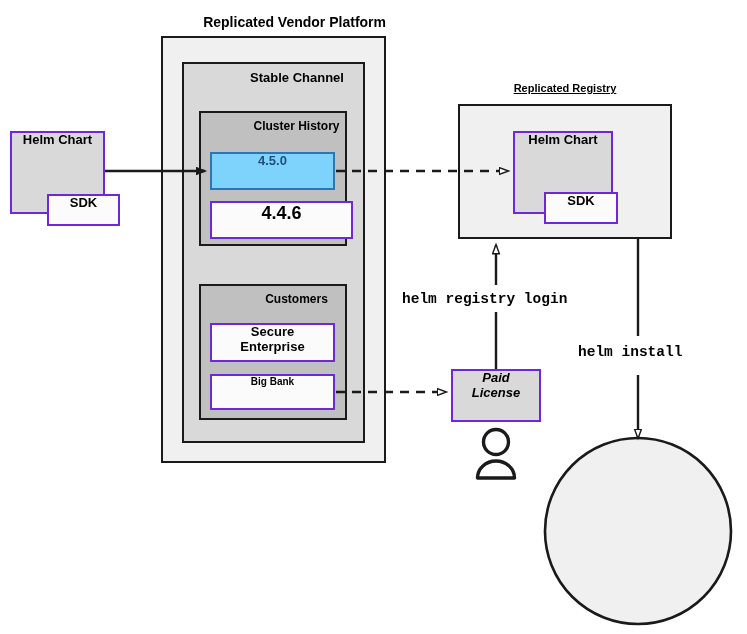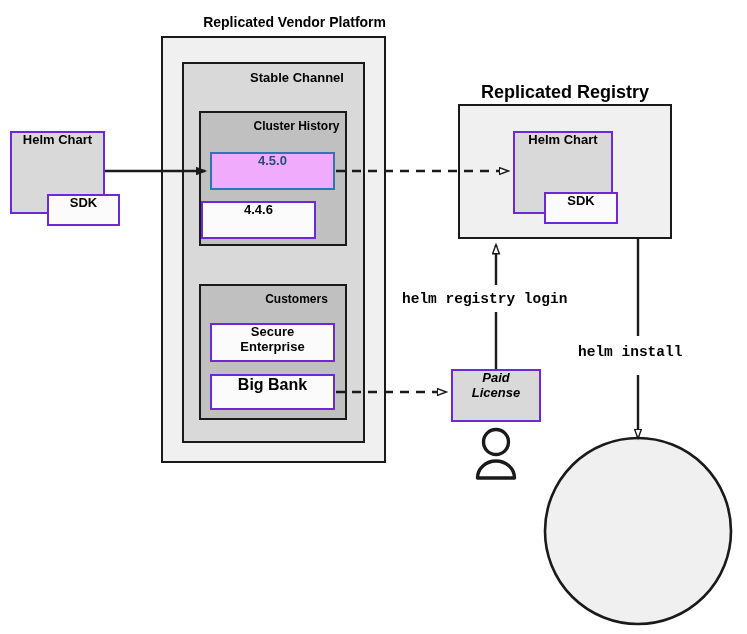--- a/index.html
+++ b/index.html
@@ -17,21 +17,21 @@
     display:flex;align-items:flex-start;justify-content:center;
     text-align:center;font-weight:bold;line-height:1.15;
   }
   .plain-text{position:absolute;font-weight:bold;white-space:pre;}
 
   
   .fill-white {background:#fbfbfb;}
   .fill-lgray {background:#f0f0f0;}
   .fill-mgray {background:#d9d9d9;}
   .fill-dgray {background:#c0c0c0;}
-  .fill-blue  {background:#f0abfc;border-color:#2e75b6;color:#1f4e79;}
+  .fill-blue  {background:#7dd3fc;border-color:#2e75b6;color:#1f4e79;}
 
   
   .container{
     position:absolute;box-sizing:border-box;border:2px solid #1a1a1a;
   }
   .container > .title{
     position:absolute;left:0;right:0;top:6px;
     text-align:center;font-weight:bold;padding-left:47px;
   }
 
@@ -39,21 +39,21 @@
 
   svg.overlay{position:absolute;left:0;top:0;width:747px;height:634px;overflow:visible;}
 </style>
 </head>
 <body>
 
 <div class="stage">
 
   <div class="plain-text" style="left:161px;top:14px;width:225px;text-align:right;font-size:14px;">Replicated Vendor Platform</div>
 
-  <div class="plain-text" style="left:458px;top:82px;width:214px;text-align:center;font-size:18px;">Replicated Registry</div>
+  <div class="plain-text" style="left:458px;top:82px;width:214px;text-align:center;font-size:11px;text-decoration:underline;">Replicated Registry</div>
 
   <div class="box fill-mgray" style="left:10px;top:131px;width:95px;height:83px;font-size:13px;">
     <span>Helm Chart</span>
   </div>
   <div class="box fill-white" style="left:47px;top:194px;width:73px;height:32px;font-size:13px;">
     <span>SDK</span>
   </div>
 
   <div class="container fill-lgray" style="left:161px;top:36px;width:225px;height:427px;"></div>
 
@@ -62,34 +62,34 @@
   </div>
 
   <div class="container fill-dgray" style="left:199px;top:111px;width:148px;height:135px;">
     <div class="title" style="font-size:12px;">Cluster History</div>
   </div>
 
   <div class="box fill-blue" style="left:210px;top:152px;width:125px;height:38px;font-size:13px;">
     <span>4.5.0</span>
   </div>
 
-  <div class="box fill-white" style="left:201px;top:201px;width:115px;height:38px;font-size:13px;">
+  <div class="box fill-white" style="left:210px;top:201px;width:143px;height:38px;font-size:18px;">
     <span>4.4.6</span>
   </div>
 
   <div class="container fill-dgray" style="left:199px;top:284px;width:148px;height:136px;">
     <div class="title" style="font-size:12px;">Customers</div>
   </div>
 
   <div class="box fill-white" style="left:210px;top:323px;width:125px;height:39px;font-size:13px;white-space:pre-line;">
     <span>Secure
 Enterprise</span>
   </div>
 
-  <div class="box fill-white" style="left:210px;top:374px;width:125px;height:36px;font-size:16px;">
+  <div class="box fill-white" style="left:210px;top:374px;width:125px;height:36px;font-size:10px;">
     <span>Big Bank</span>
   </div>
 
   <div class="container fill-lgray" style="left:458px;top:104px;width:214px;height:135px;"></div>
 
   <div class="box fill-mgray" style="left:513px;top:131px;width:100px;height:83px;font-size:13px;">
     <span>Helm Chart</span>
   </div>
   <div class="box fill-white" style="left:544px;top:192px;width:74px;height:32px;font-size:13px;">
     <span>SDK</span>

